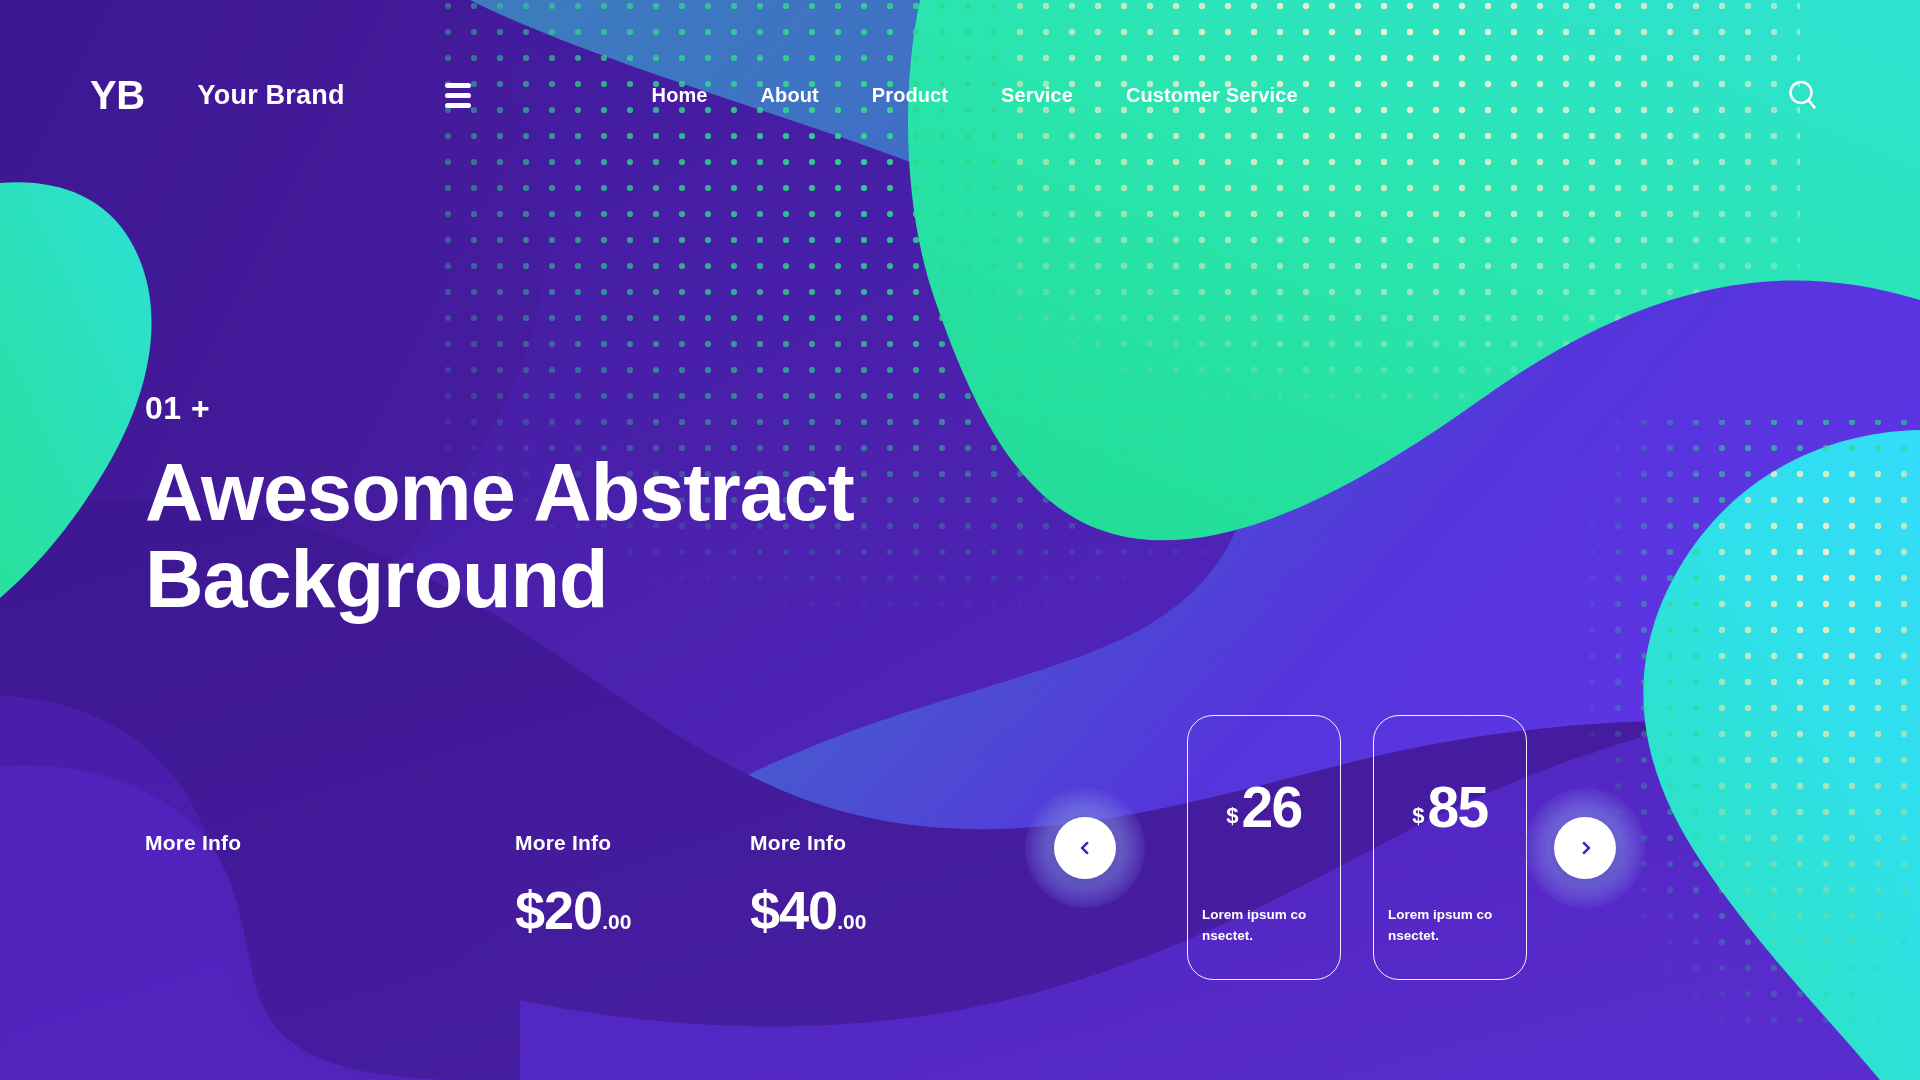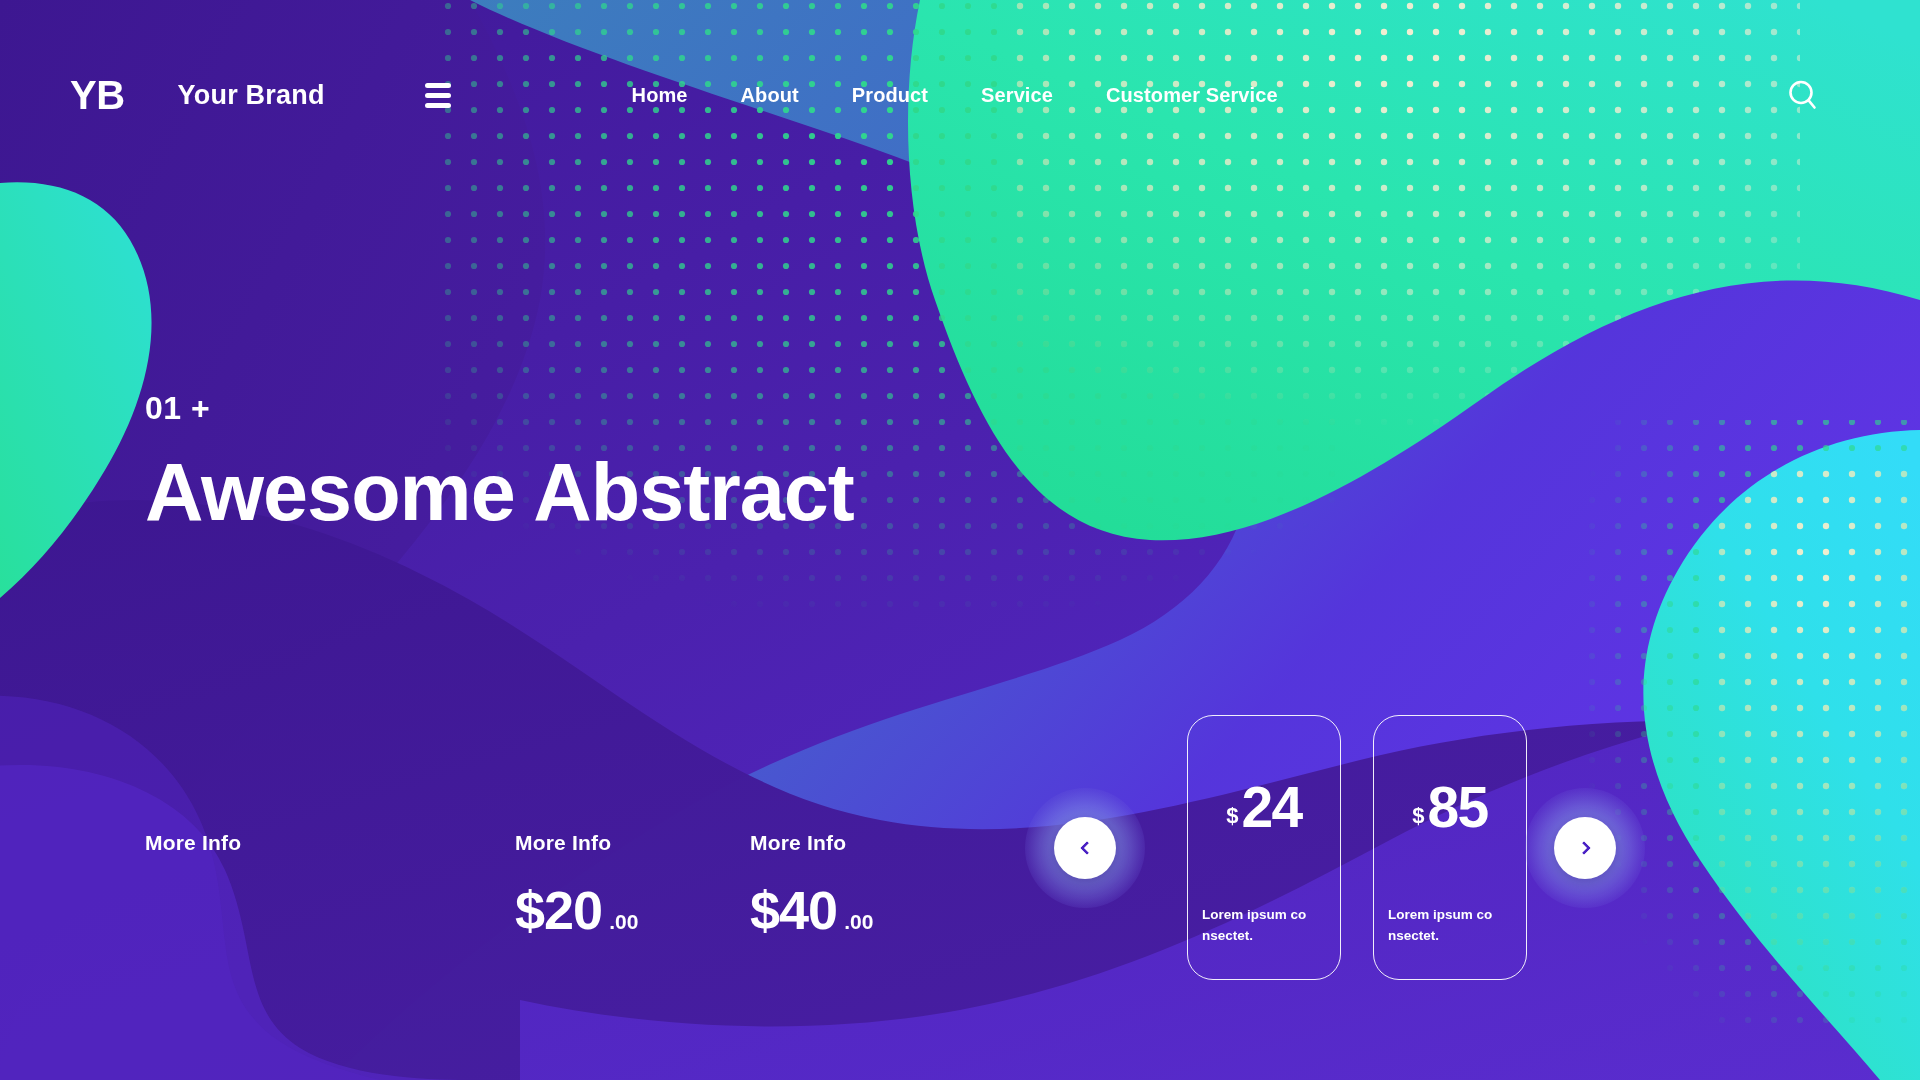--- a/index.html
+++ b/index.html
@@ -19,21 +19,21 @@
 
   
   .bg-layer { position:absolute; inset:0; }
   .bg-svg   { position:absolute; inset:0; width:1920px; height:1080px; display:block; }
 
   
   .header {
     position:absolute; top:0; left:0; right:0;
     height:190px;
     display:flex; align-items:center;
-    padding:0 100px 0 70px;
+    padding:0 100px 0 90px;
     z-index:40;
   }
   .logo-mark {
     color:#ffffff;
     font-size:40px;
     font-weight:bold;
     letter-spacing:-0.5px;
     line-height:1;
   }
   .brand-name {
@@ -128,21 +128,20 @@
     color:#ffffff;
     font-size:54px;
     font-weight:bold;
     line-height:1;
     letter-spacing:-1px;
     display:flex; align-items:baseline;
   }
   .price-cents {
     font-size:21px;
     font-weight:bold;
-    margin-left:7px;
     letter-spacing:0;
   }
 
   
   .carousel {
     position:absolute;
     left:1030px; top:715px;
     width:610px; height:265px;
     z-index:30;
   }
@@ -416,20 +415,21 @@
         <circle cx="15" cy="14.5" r="10.5" fill="none" stroke="#ffffff" stroke-width="2.6"></circle>
         <line x1="22.6" y1="22.4" x2="28.5" y2="29.5" stroke="#ffffff" stroke-width="2.6" stroke-linecap="round"></line>
       </svg>
     </div>
   </header>
 
   <section class="hero">
     <div class="hero-eyebrow">01 +</div>
     <h1 class="hero-title">
       <span>Awesome Abstract</span><br>
+      <span>Background</span>
     </h1>
   </section>
 
   <section class="info-row">
     <div class="info-col c1">
       <div class="info-title">More Info</div>
     </div>
 
     <div class="info-col c2">
       <div class="info-title">More Info</div>
@@ -455,21 +455,21 @@
     <div class="nav-arrow prev">
       <div class="nav-arrow-inner">
         <span class="chev left"></span>
       </div>
     </div>
 
     <div class="cards">
       <div class="p-card">
         <div class="p-card-price">
           <span class="p-card-cur">$</span>
-          <span class="p-card-num">24</span>
+          <span class="p-card-num">26</span>
         </div>
         <div class="p-card-desc">
           <span>Lorem ipsum co</span><br>
           <span>nsectet.</span>
         </div>
       </div>
 
       <div class="p-card">
         <div class="p-card-price">
           <span class="p-card-cur">$</span>

